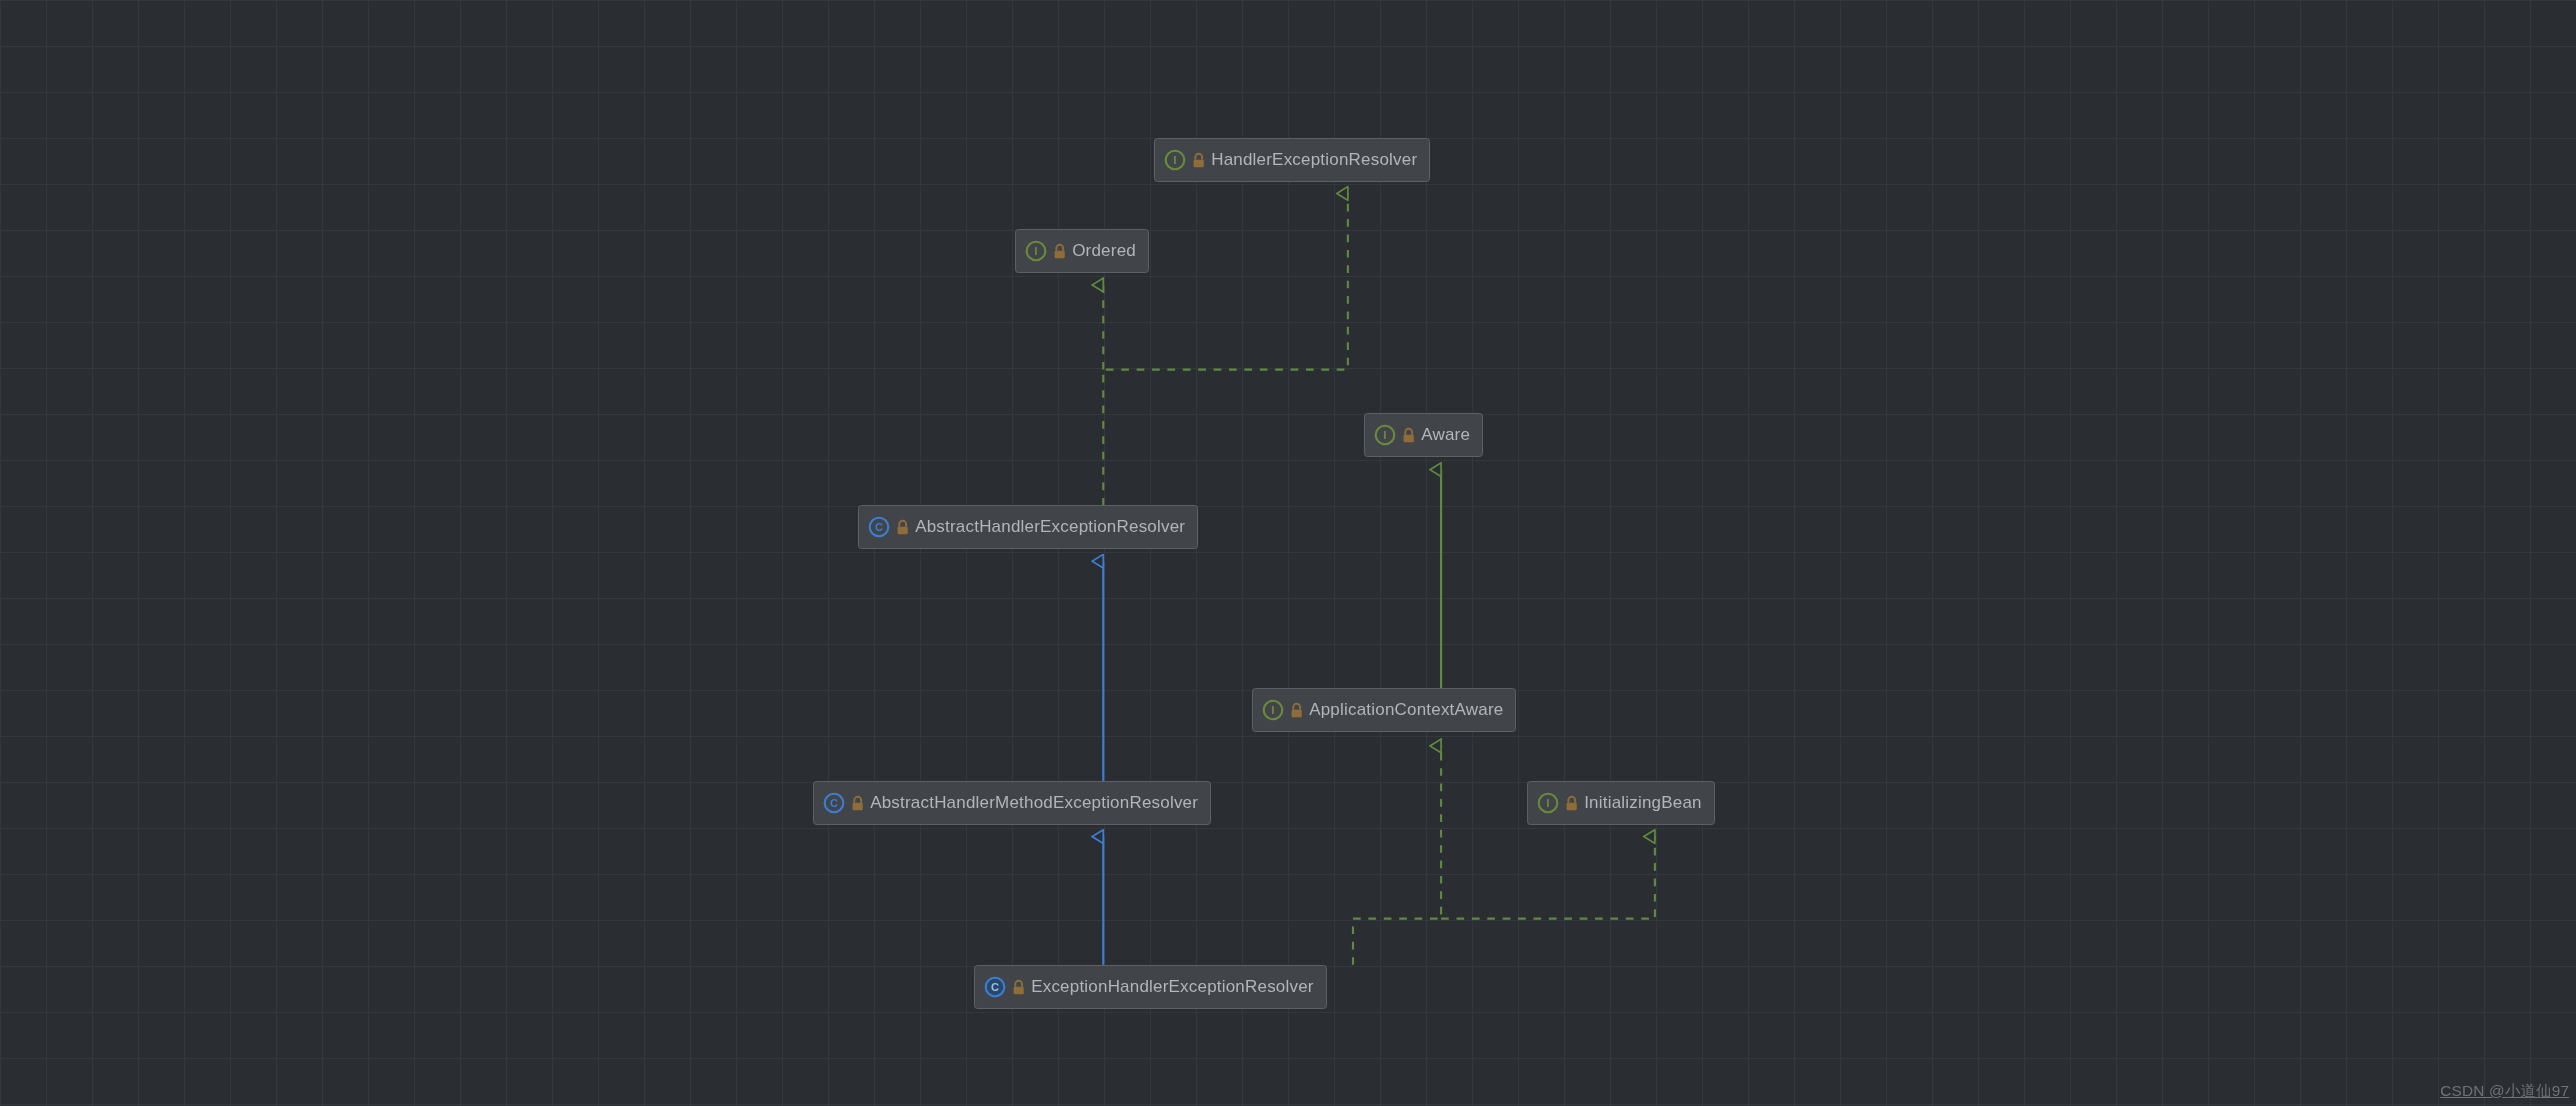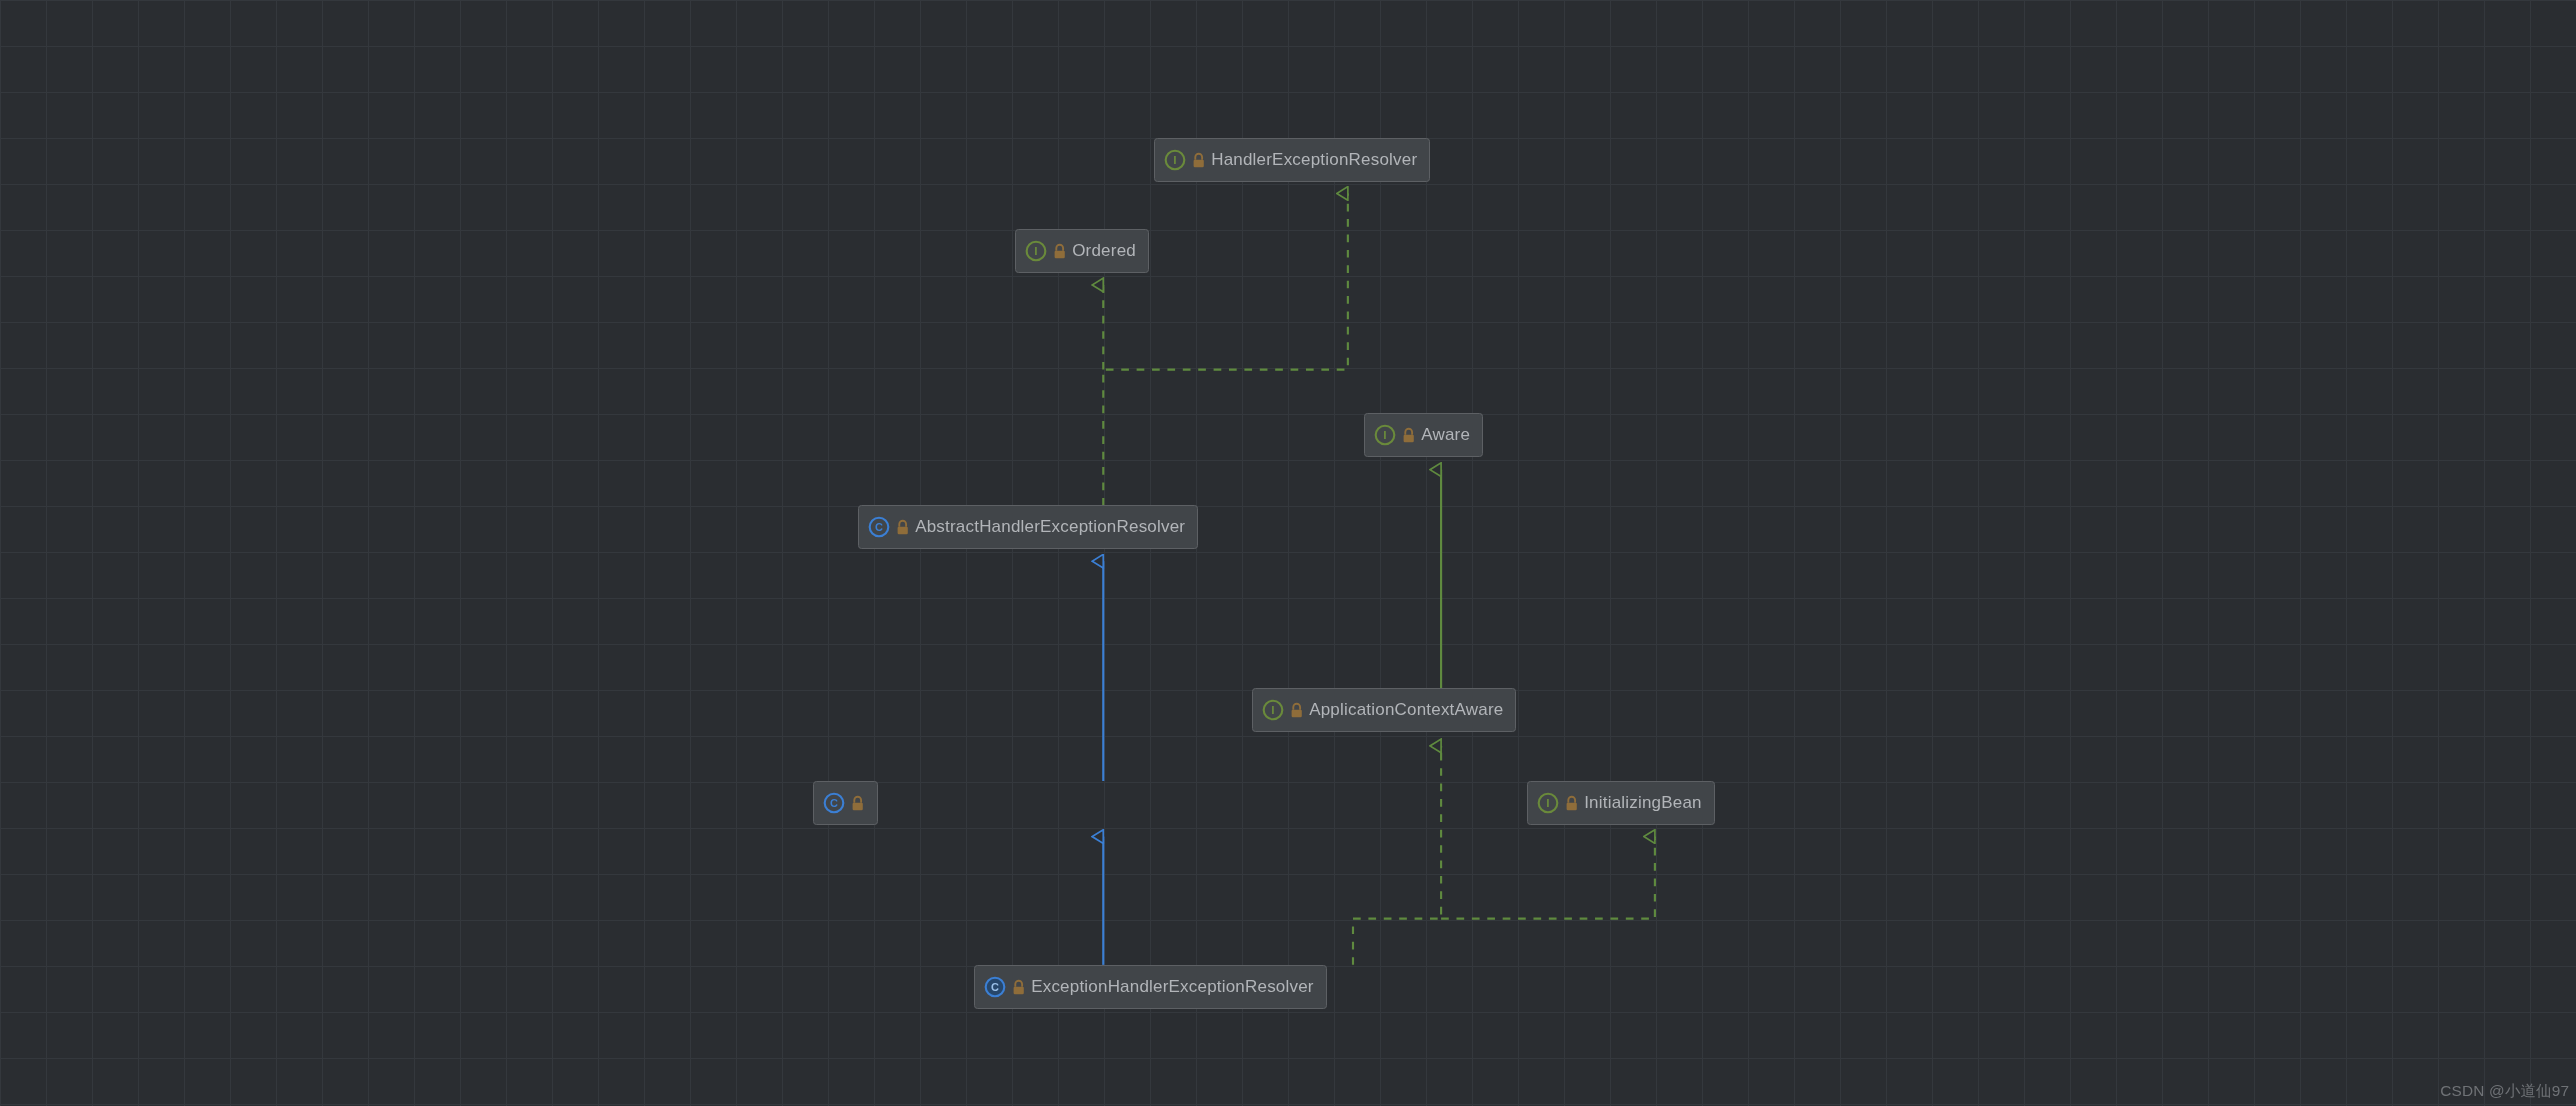--- a/index.html
+++ b/index.html
@@ -45,20 +45,21 @@
     align-items: center;
     justify-content: center;
   }
   .watermark {
     position: absolute;
     right: 6.8px;
     bottom: 5.1px;
     color: #6f7276;
     font-size: 15.4px;
     letter-spacing: 0.2px;
+    text-decoration: underline;
   }
   svg.overlay {
     position: absolute;
     left: 0; top: 0;
     width: 2576px;
     height: 1107px;
     pointer-events: none;
   }
 </style>
 </head>
@@ -186,20 +187,21 @@
           <circle cx="13" cy="13" r="11" fill="none" stroke="#3b7fd4" stroke-width="2.5"></circle>
           <text x="13" y="18" font-size="13" text-anchor="middle" fill="#3b7fd4" font-family="Arial" font-weight="bold">C</text>
         </svg>
     </span>
     <span class="icon">
       <svg width="15.4" height="17" viewBox="0 0 18 20">
           <rect x="3" y="9" width="12" height="9" rx="1.5" fill="#8f6d3a"></rect>
           <path d="M5 9 V6 a4 4 0 0 1 8 0 V9" fill="none" stroke="#8f6d3a" stroke-width="2.2"></path>
         </svg>
     </span>
+    <span class="label">AbstractHandlerMethodExceptionResolver</span>
   </div>
 
   <div class="node" style="left:1527px; top:781px;">
     <span class="icon">
       <svg width="22" height="22" viewBox="0 0 26 26">
           <circle cx="13" cy="13" r="11" fill="none" stroke="#6a8a3b" stroke-width="2.5"></circle>
           <text x="13" y="18" font-size="14" text-anchor="middle" fill="#6a8a3b" font-family="Arial" font-weight="bold">I</text>
         </svg>
     </span>
     <span class="icon">

